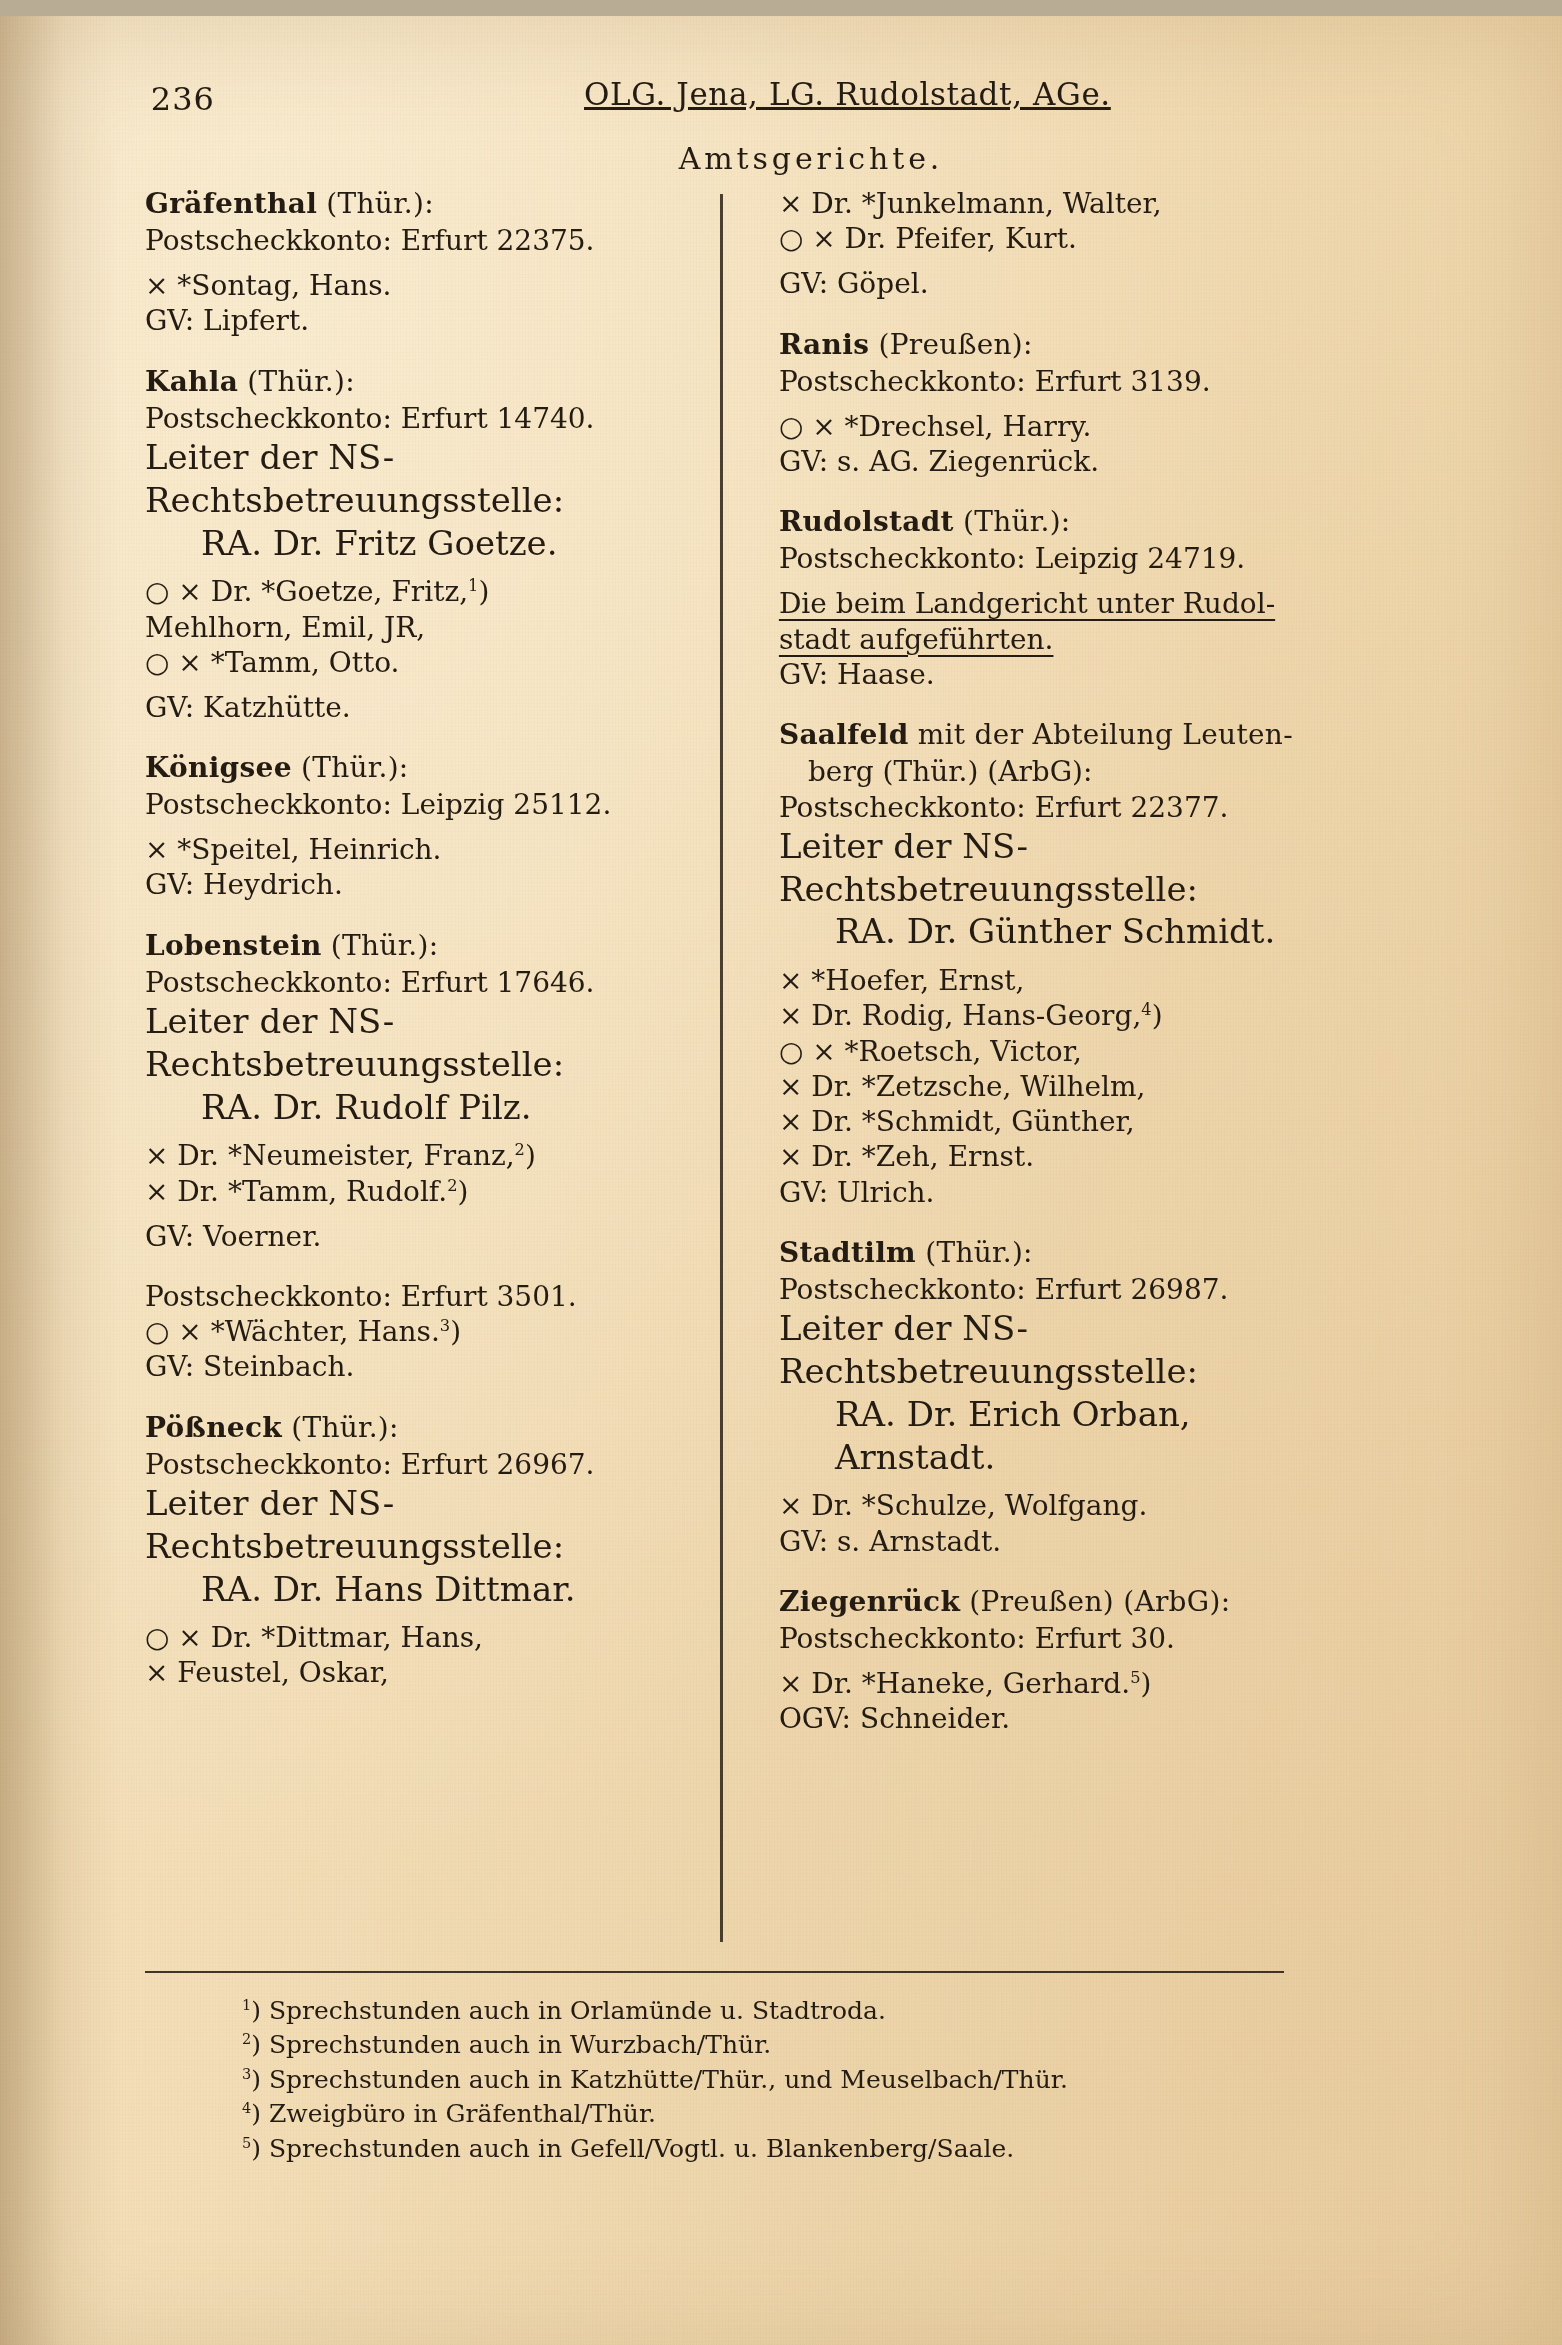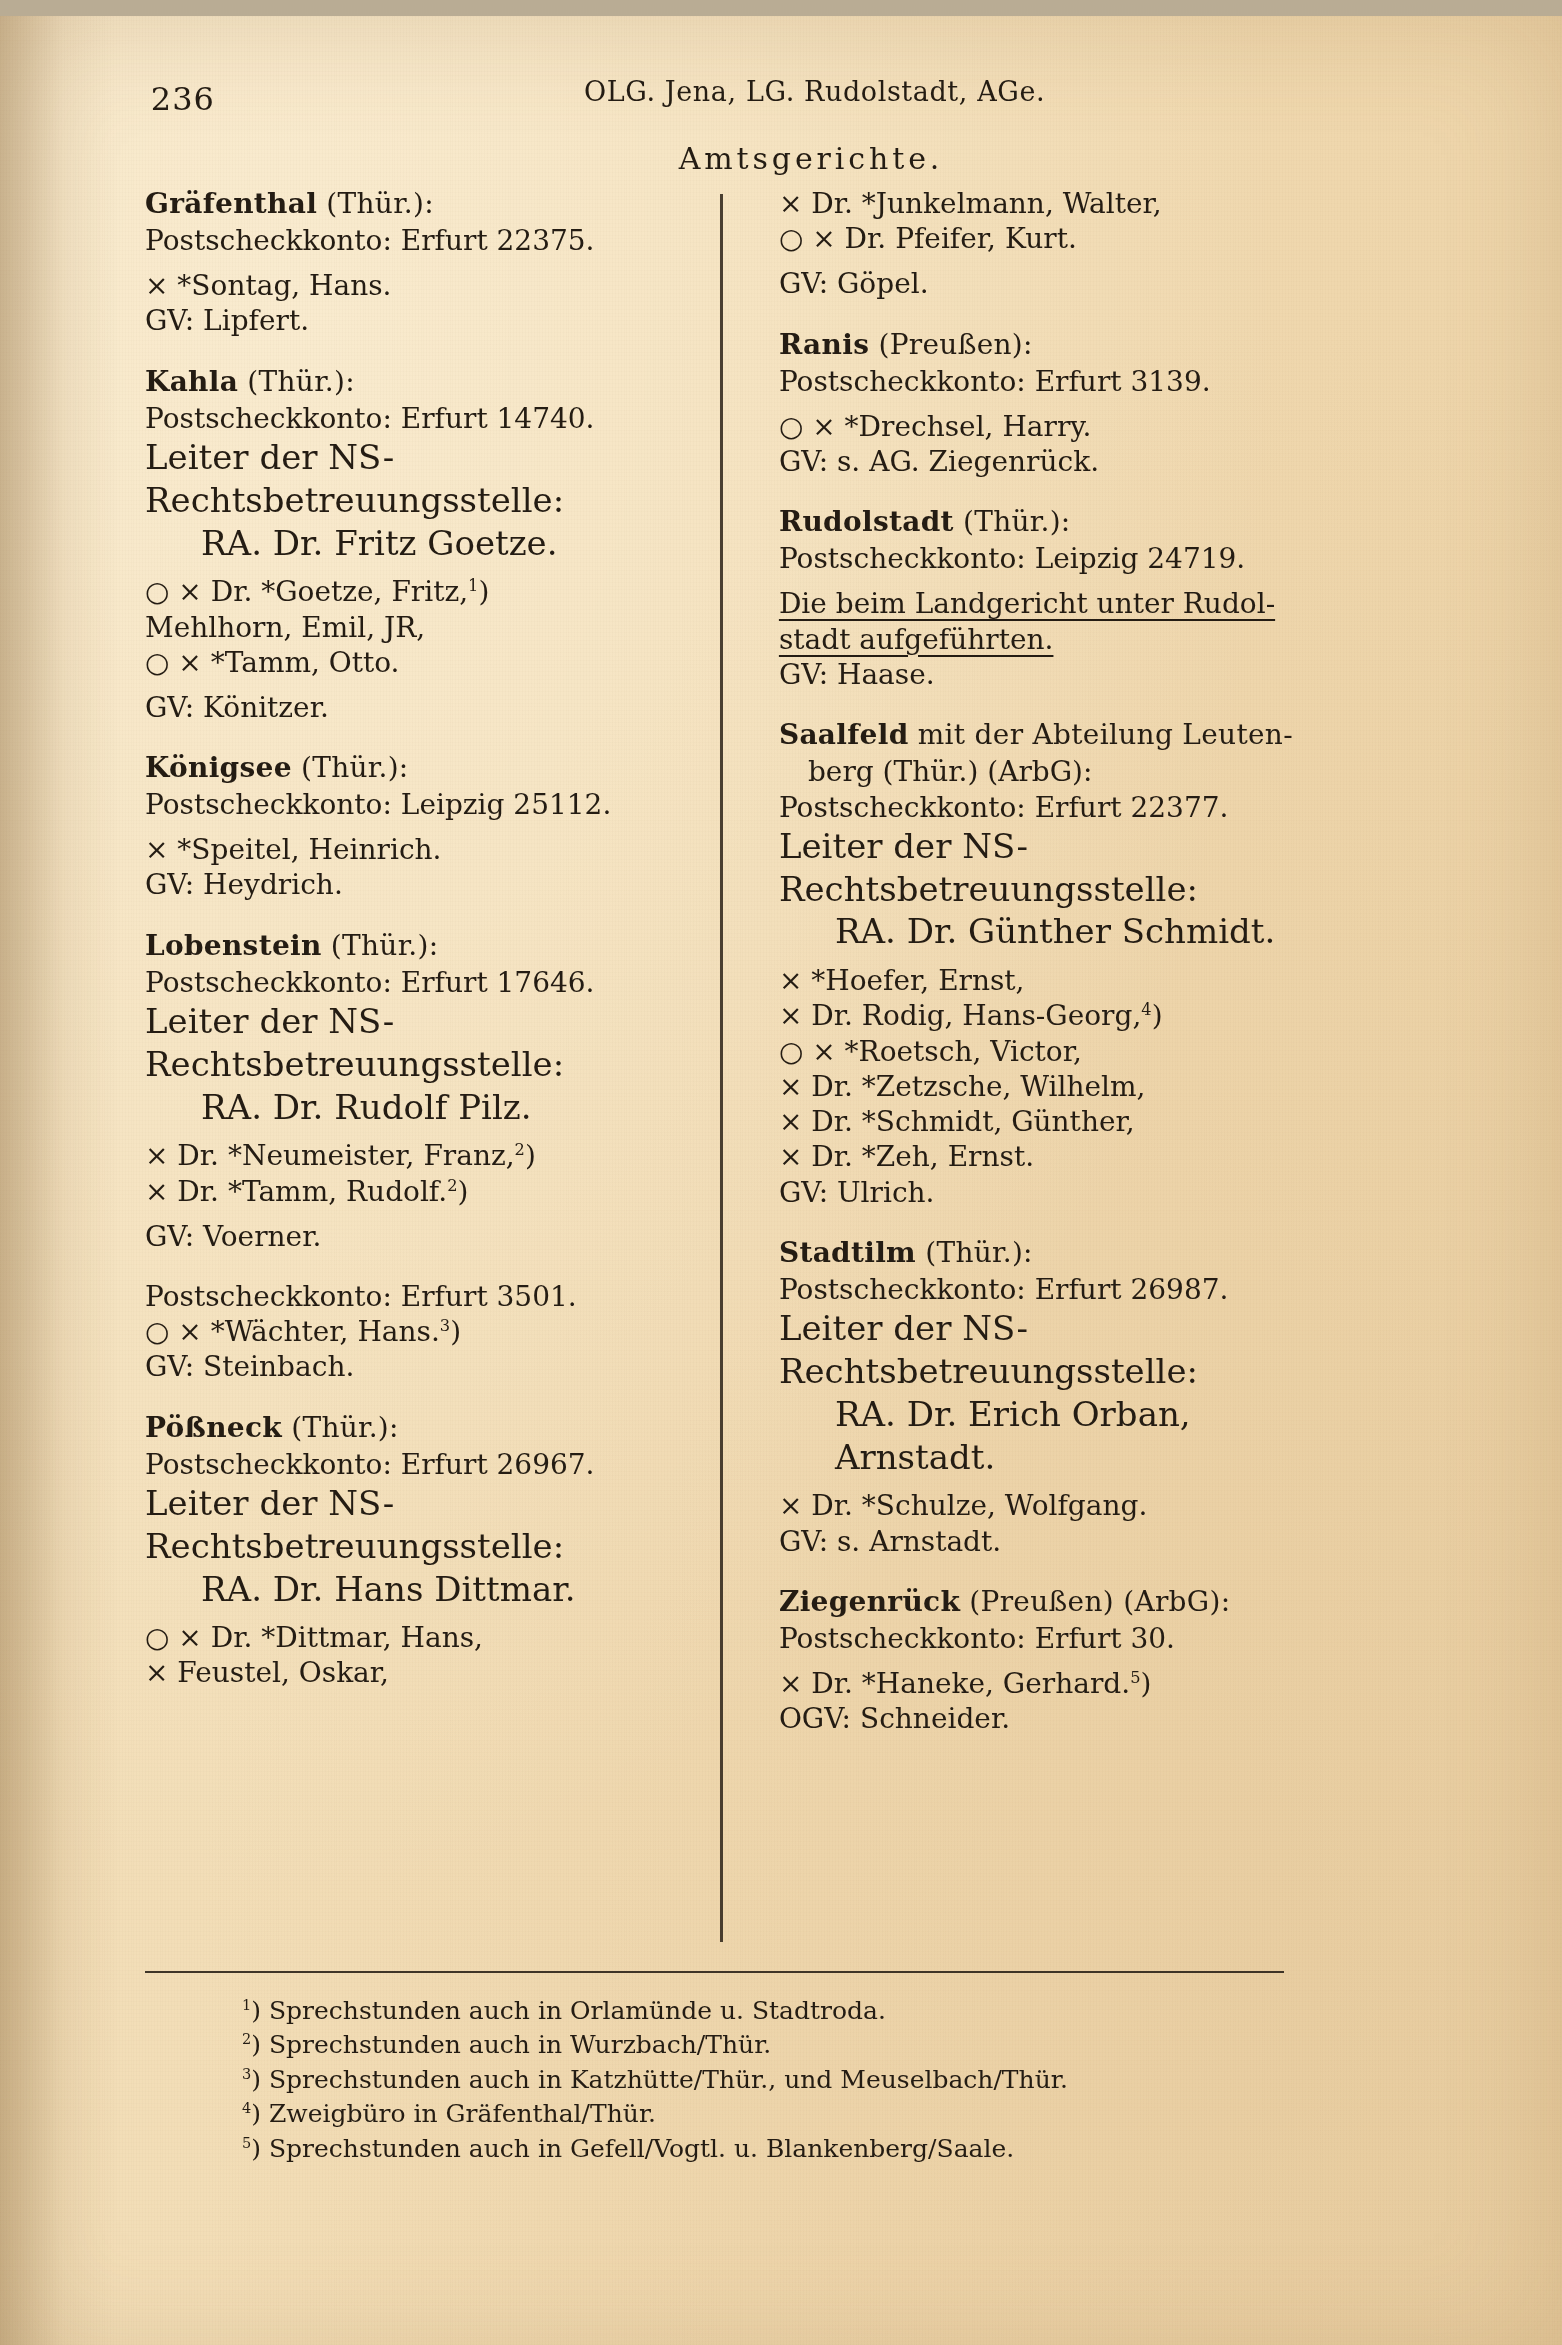--- a/index.html
+++ b/index.html
@@ -61,22 +61,23 @@
     left: 5.8px;
     top: 5.8px;
     font-family: "DejaVu Serif", "Liberation Serif", serif;
     font-size: 32px;
     letter-spacing: 1px;
   }
   .runtitle {
     position: absolute;
     left: 439px;
     top: 1.9px;
-    font-size: 27px;
+    font-size: 31px;
     letter-spacing: 0.6px;
+    text-decoration: underline;
   }
 
   
   .sectiontitle {
     text-align: center;
     font-size: 30px;
     letter-spacing: 3.9px;
     margin-top: 17.4px;
     margin-bottom: 9.7px;
     padding-left: 58px;
@@ -168,21 +169,21 @@
             <div class="ln "><span>GV: Lipfert.</span></div>
           </div>
           <div class="entry">
             <div class="ln head"><span class="place">Kahla</span><span class="rest"> (Thür.):</span></div>
             <div class="ln "><span>Postscheckkonto: Erfurt 14740.</span></div>
             <div class="ln small"><span>Leiter der NS-Rechtsbetreuungsstelle:</span></div>
             <div class="ln small indent"><span>RA. Dr. Fritz Goetze.</span></div>
             <div class="ln gap"><span>○ × Dr. *Goetze, Fritz,</span><sup>1</sup><span>)</span></div>
             <div class="ln "><span>Mehlhorn, Emil, JR,</span></div>
             <div class="ln "><span>○ × *Tamm, Otto.</span></div>
-            <div class="ln gap"><span>GV: Könitzer.</span></div>
+            <div class="ln gap"><span>GV: Katzhütte.</span></div>
           </div>
           <div class="entry">
             <div class="ln head"><span class="place">Königsee</span><span class="rest"> (Thür.):</span></div>
             <div class="ln "><span>Postscheckkonto: Leipzig 25112.</span></div>
             <div class="ln gap"><span>× *Speitel, Heinrich.</span></div>
             <div class="ln "><span>GV: Heydrich.</span></div>
           </div>
           <div class="entry">
             <div class="ln head"><span class="place">Lobenstein</span><span class="rest"> (Thür.):</span></div>
             <div class="ln "><span>Postscheckkonto: Erfurt 17646.</span></div>

